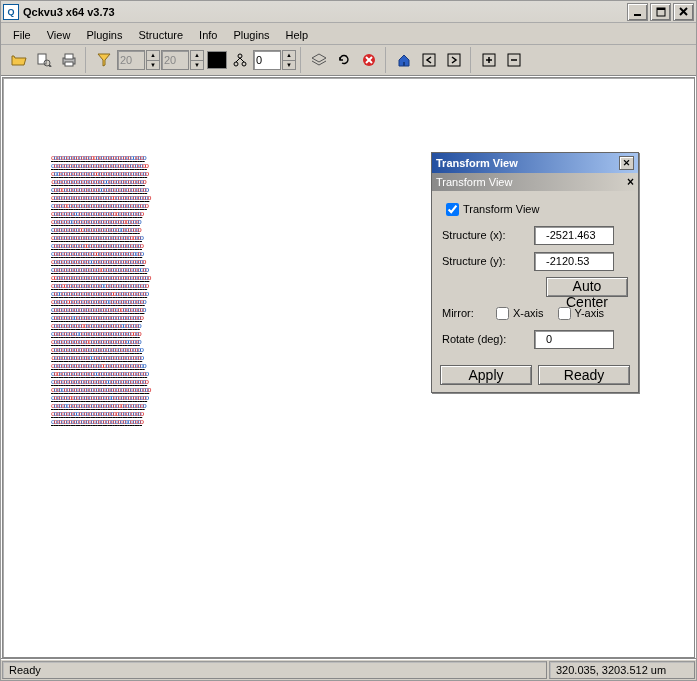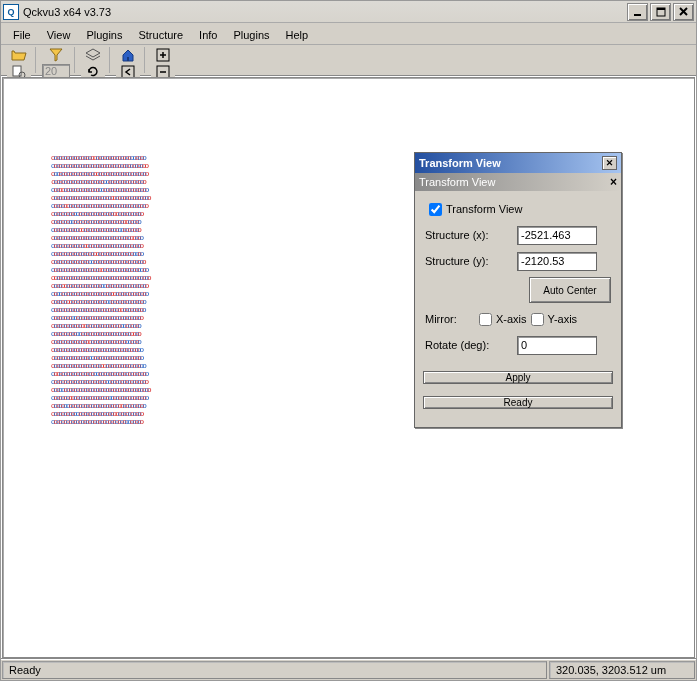--- a/index.html
+++ b/index.html
@@ -27,21 +27,21 @@
     padding: 0 2px;
   }
   .title-bar .app-icon {
     width: 16px; height: 16px;
     background: #fff;
     border: 1px solid #0a5a9c;
     display:flex;align-items:center;justify-content:center;
     font-size:9px;font-weight:bold;color:#0a5a9c;
     margin-right: 4px;
   }
-  .title-bar .title-text { font-weight: normal; flex:1; }
+  .title-bar .title-text { font-weight: bold; flex:1; }
   .title-btns { display:flex; gap:2px; }
   .title-btn {
     width: 21px; height: 18px;
     background:#d4d0c8;
     border:1px solid #888;
     box-shadow: inset 1px 1px 0 #fff, inset -1px -1px 0 #777;
     display:flex;align-items:center;justify-content:center;
     font-family: "Marlett", Arial; font-size:10px; font-weight:bold;
     cursor:pointer;
   }
@@ -67,21 +67,20 @@
     display:flex;
     align-items:center;
     gap:2px;
     flex-wrap:nowrap;
   }
   .tool-group {
     display:flex; align-items:center; gap:1px;
     padding: 0 4px;
     border-right: 1px solid #aaa;
     height: 26px;
-    flex-direction: column;
   }
   .tool-group:last-child { border-right:none; }
   .tool-btn {
     width: 24px; height: 22px;
     background:#d4d0c8;
     border:1px solid transparent;
     display:flex;align-items:center;justify-content:center;
     cursor:pointer;
     font-size:12px;
   }
@@ -110,28 +109,28 @@
     flex:1; position:relative; background:#fff; overflow:hidden;
     border: 1px solid #888; margin: 1px;
     box-shadow: inset 1px 1px 0 #aaa;
   }
   .viz {
     position:absolute;
     left: 48px; top: 76px;
     width: 355px; height: 275px;
     overflow:hidden;
   }
-  .viz .row { white-space:nowrap; line-height:8px; font-size:8px; letter-spacing:-2px;}
+  .viz .row { white-space:nowrap; line-height:8px; font-size:8px; letter-spacing:-2px;text-decoration:underline;}
   .viz .row span.r { color:#d62728; }
   .viz .row span.b { color:#1f5bbf; }
 
   
   .dialog {
     position:absolute;
-    left: 411px; top: 74px;
+    left: 428px; top: 74px;
     width: 208px;
     background:#d4d0c8;
     border: 1px solid #666;
     box-shadow: 1px 1px 0 #888;
     font-size:11px;
   }
   .dlg-title {
     height: 20px;
     background: linear-gradient(90deg,#2450a0,#a6c4f0);
     color:#fff; font-weight:bold;
@@ -154,34 +153,34 @@
   }
   .dlg-sub .subx {
     margin-left:auto;color:#000;cursor:pointer;font-weight:bold;font-size:12px;
   }
   .dlg-body { padding:8px 10px 10px 10px; }
   .dlg-body .row { display:flex; align-items:center; margin-bottom:6px; min-height:20px; }
   .dlg-body .lab { width: 92px; }
   .dlg-body input[type=text] {
     width: 80px; height: 19px; border:1px solid #666;
     box-shadow: inset 1px 1px 0 #999;
-    background:#fff; font-size:11px; padding:0 3px;
+    background:#fff; font-size:11px; padding:0 11px;
   }
   .dlg-body input[type=checkbox] { margin-right:4px; vertical-align:middle;}
   .dlg-btn {
-    height: 26px;
+    height: 20px;
     background:#d4d0c8;
     border:1px solid #666;
     box-shadow: inset 1px 1px 0 #fff, inset -1px -1px 0 #888;
-    font-size:10px; cursor:pointer;
+    font-size:14px; cursor:pointer;
     padding: 0 8px;
   }
   .dlg-btn.auto { width: 82px; margin-left:auto; }
   .dlg-footer {
-    display:flex; gap:12px; padding: 0 8px 18px 8px; flex-direction: column;
+    display:flex; gap:6px; padding: 0 8px 7px 8px;
   }
   .dlg-footer .dlg-btn { flex:1; }
 
   
   .status-bar {
     height: 21px;
     background:#d4d0c8;
     border-top: 1px solid #fff;
     box-shadow: 0 -1px 0 #888;
     display:flex; align-items:flex-end;
@@ -404,21 +403,21 @@
       <div class="row">
         <span class="lab">Structure (y):</span>
         <input type="text" value="-2120.53" style="">
       </div>
       <div class="row">
         <button class="dlg-btn auto">Auto Center</button>
       </div>
       <div class="row">
         <span class="lab" style="width:50px">Mirror:</span>
         <input type="checkbox" style="">
-        <span style="">X-axis</span>
+        <span style="margin-right:10px">X-axis</span>
         <input type="checkbox" style="">
         <span>Y-axis</span>
       </div>
       <div class="row">
         <span class="lab">Rotate (deg):</span>
         <input type="text" value="0" style="">
       </div>
     </div>
     <div class="dlg-footer">
       <button class="dlg-btn">Apply</button>

